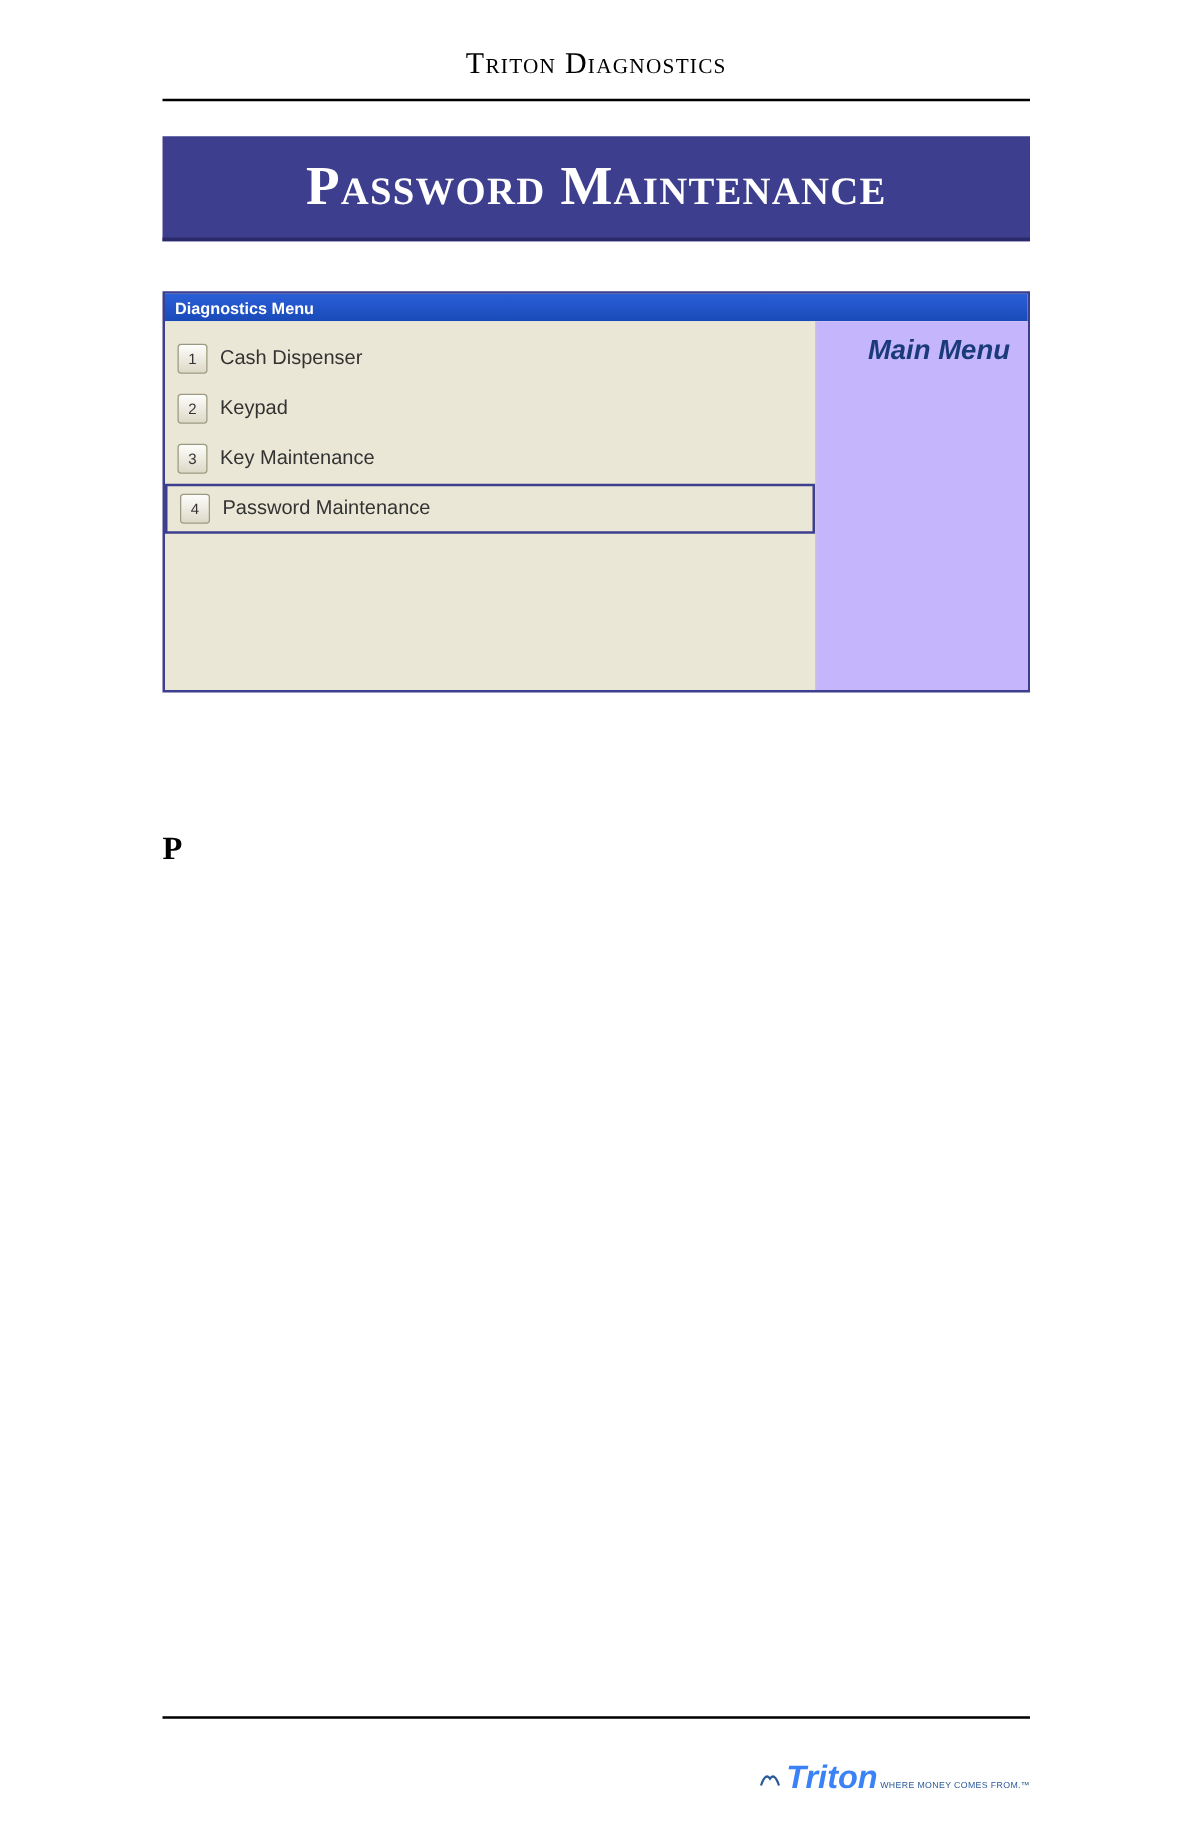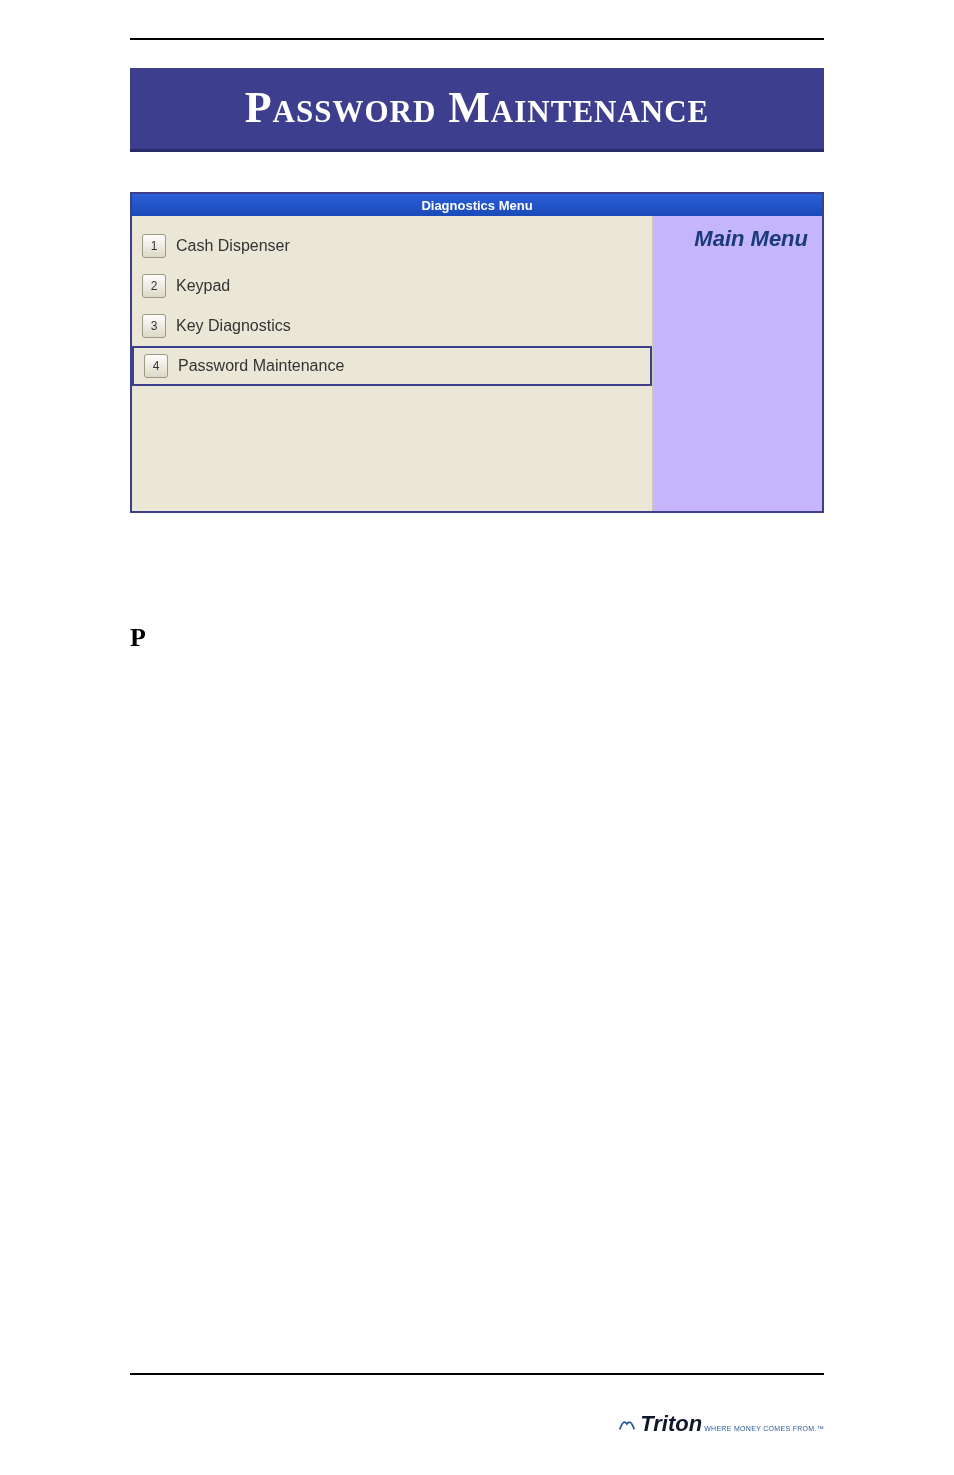--- a/index.html
+++ b/index.html
@@ -53,21 +53,20 @@
     .window-titlebar {
       background: linear-gradient(to bottom, #2a5fd8, #1a4ab8);
       color: #fff;
       font-family: Tahoma, Arial, sans-serif;
       font-size: 13px;
       font-weight: bold;
       padding: 3px 8px;
       height: 22px;
       display: flex;
       align-items: center;
-      justify-content: center;
     }
     .window-body {
       background: #eae7d6;
       position: relative;
       height: 295px;
       display: flex;
     }
     .menu-list {
       flex: 0 0 520px;
       padding: 10px 0 0 0;
@@ -144,37 +143,38 @@
     }
     .logo-icon {
       width: 18px;
       height: 18px;
       margin-right: 4px;
       position: relative;
       top: 2px;
     }
     .logo-text {
       font-family: Arial, sans-serif;
-      font-size: 22px;
+      font-size: 26px;
       font-weight: bold;
       font-style: italic;
-      color: #0f172a;
+      color: #3b82f6;
     }
     .logo-tagline {
       font-family: Arial, sans-serif;
       font-size: 7px;
       color: #2a5a9a;
       margin-left: 2px;
       letter-spacing: 0.3px;
     }
   </style>
 </head>
 <body>
 
 <div class="header-region">
+  <div class="doc-title">Triton Diagnostics</div>
   <hr class="header-rule">
 </div>
 
 <div class="banner">
   <span class="banner-text">Password Maintenance</span>
 </div>
 
 <div class="screenshot-frame">
   <div class="window-titlebar">
     <span>Diagnostics Menu</span>
@@ -184,21 +184,21 @@
       <div class="menu-row">
         <div class="num-btn">1</div>
         <span class="menu-label">Cash Dispenser</span>
       </div>
       <div class="menu-row">
         <div class="num-btn">2</div>
         <span class="menu-label">Keypad</span>
       </div>
       <div class="menu-row">
         <div class="num-btn">3</div>
-        <span class="menu-label">Key Diagnostics</span>
+        <span class="menu-label">Key Maintenance</span>
       </div>
       <div class="menu-row selected">
         <div class="num-btn">4</div>
         <span class="menu-label">Password Maintenance</span>
       </div>
     </div>
     <div class="right-panel">
       <div class="main-menu-text">Main Menu</div>
     </div>
   </div>

